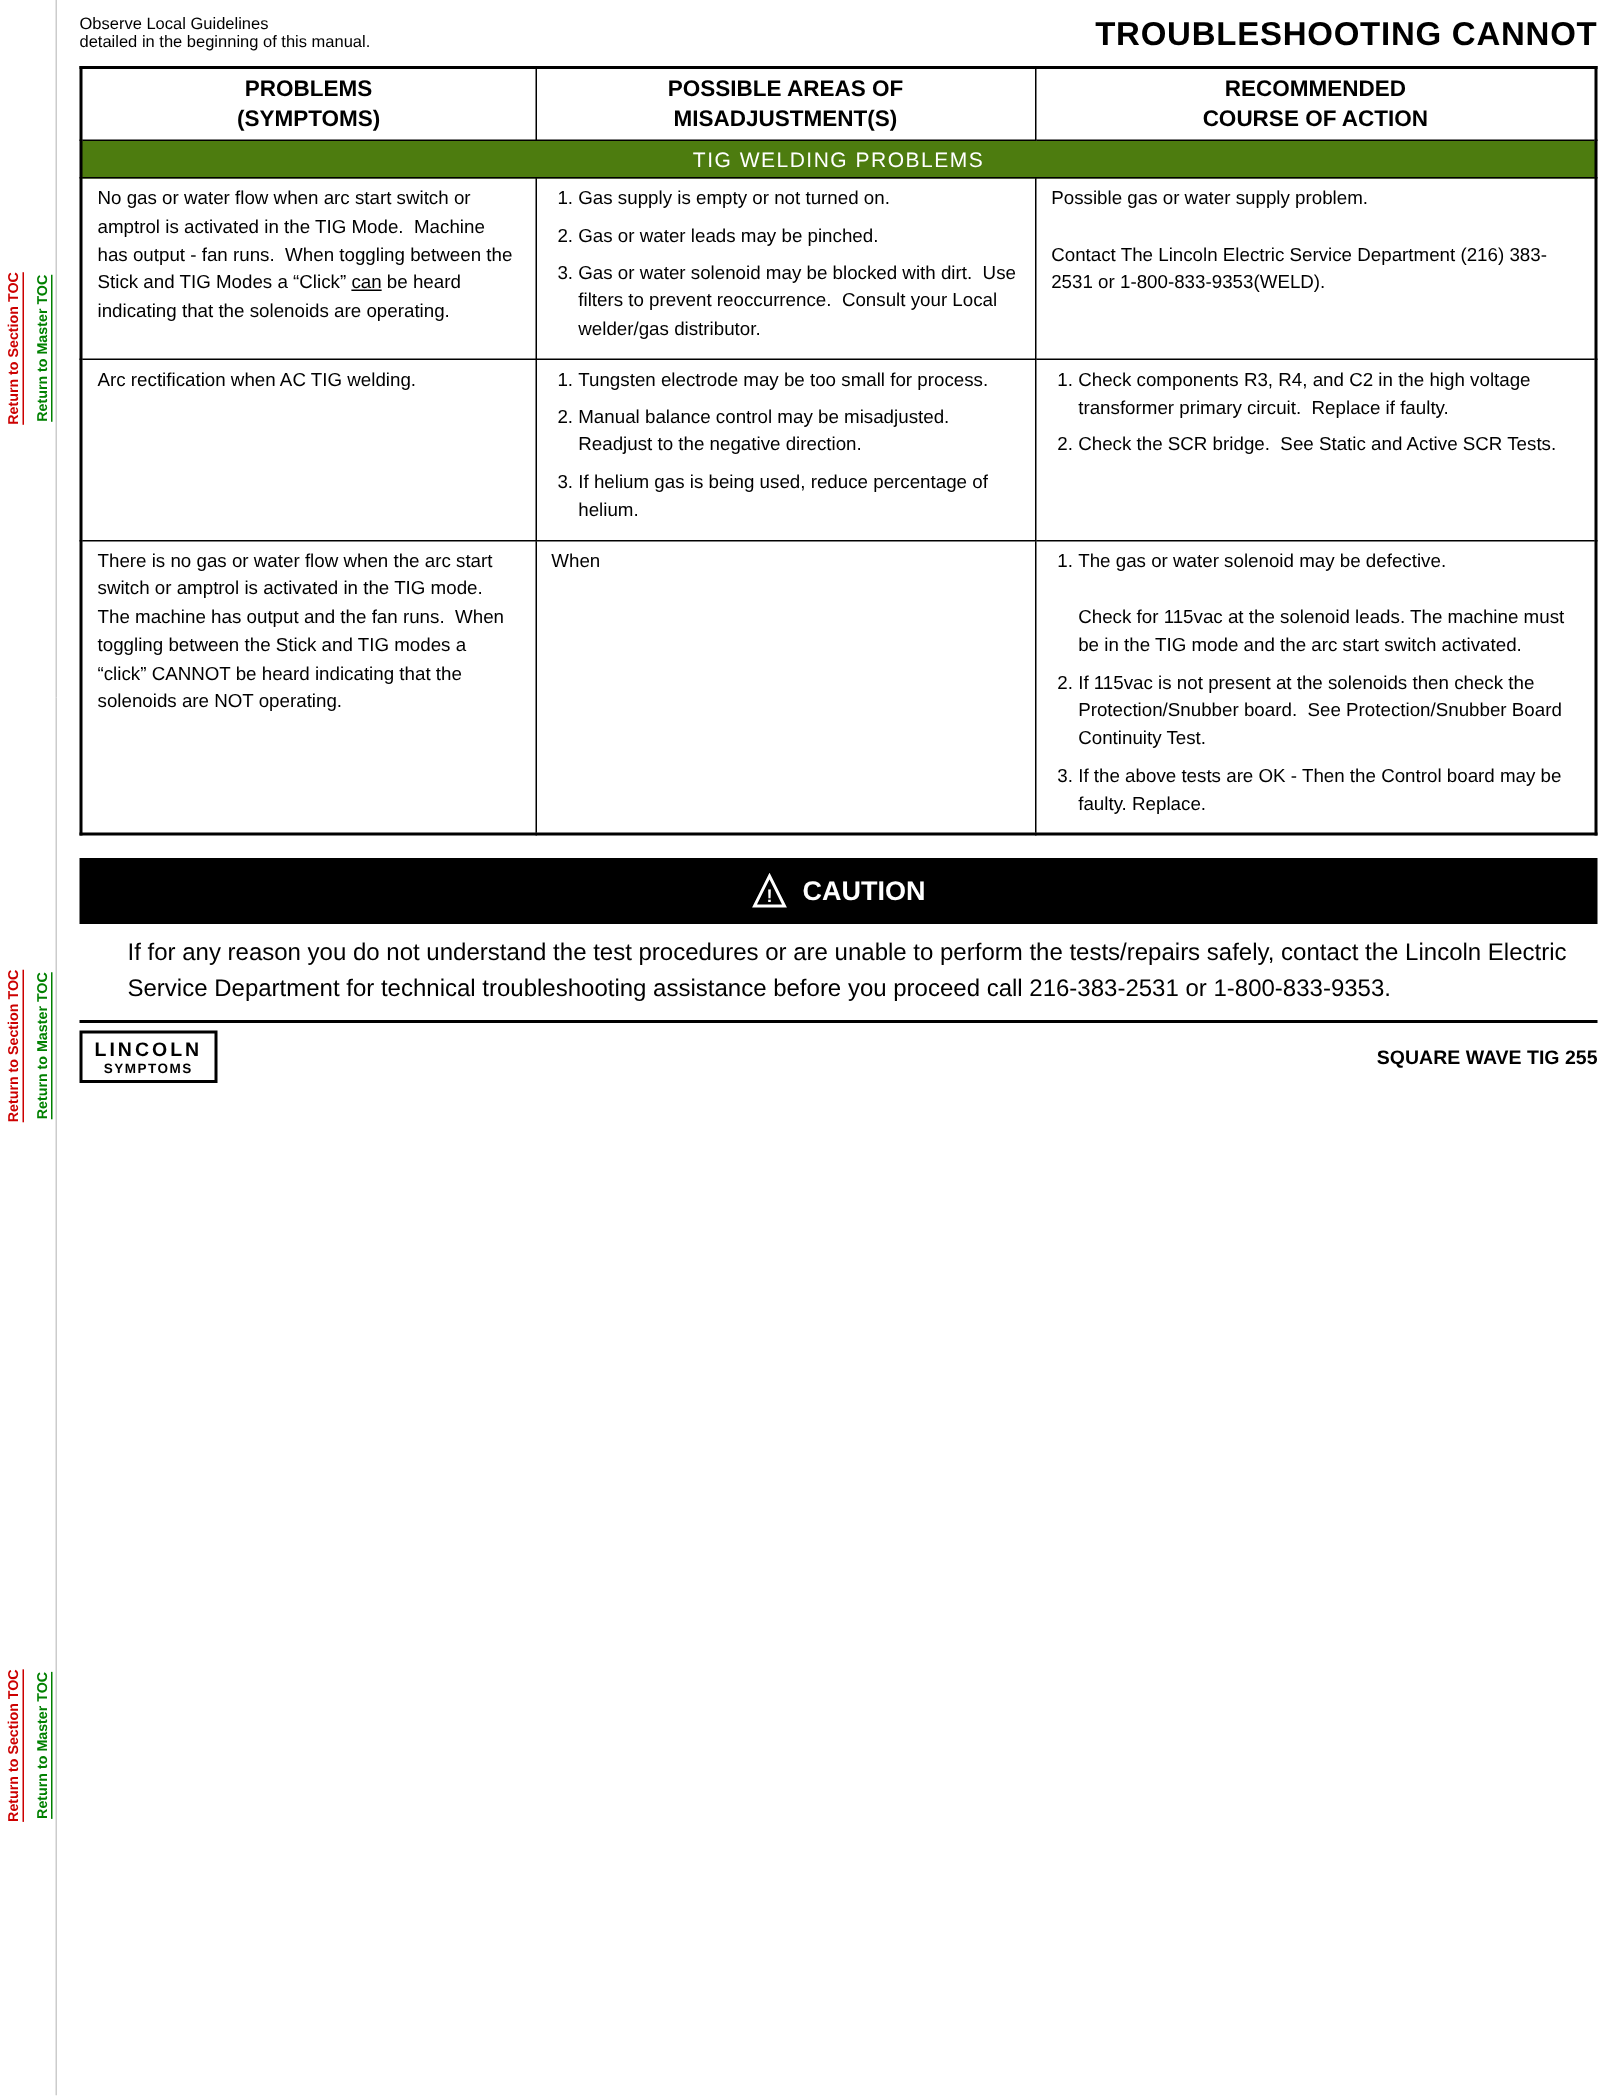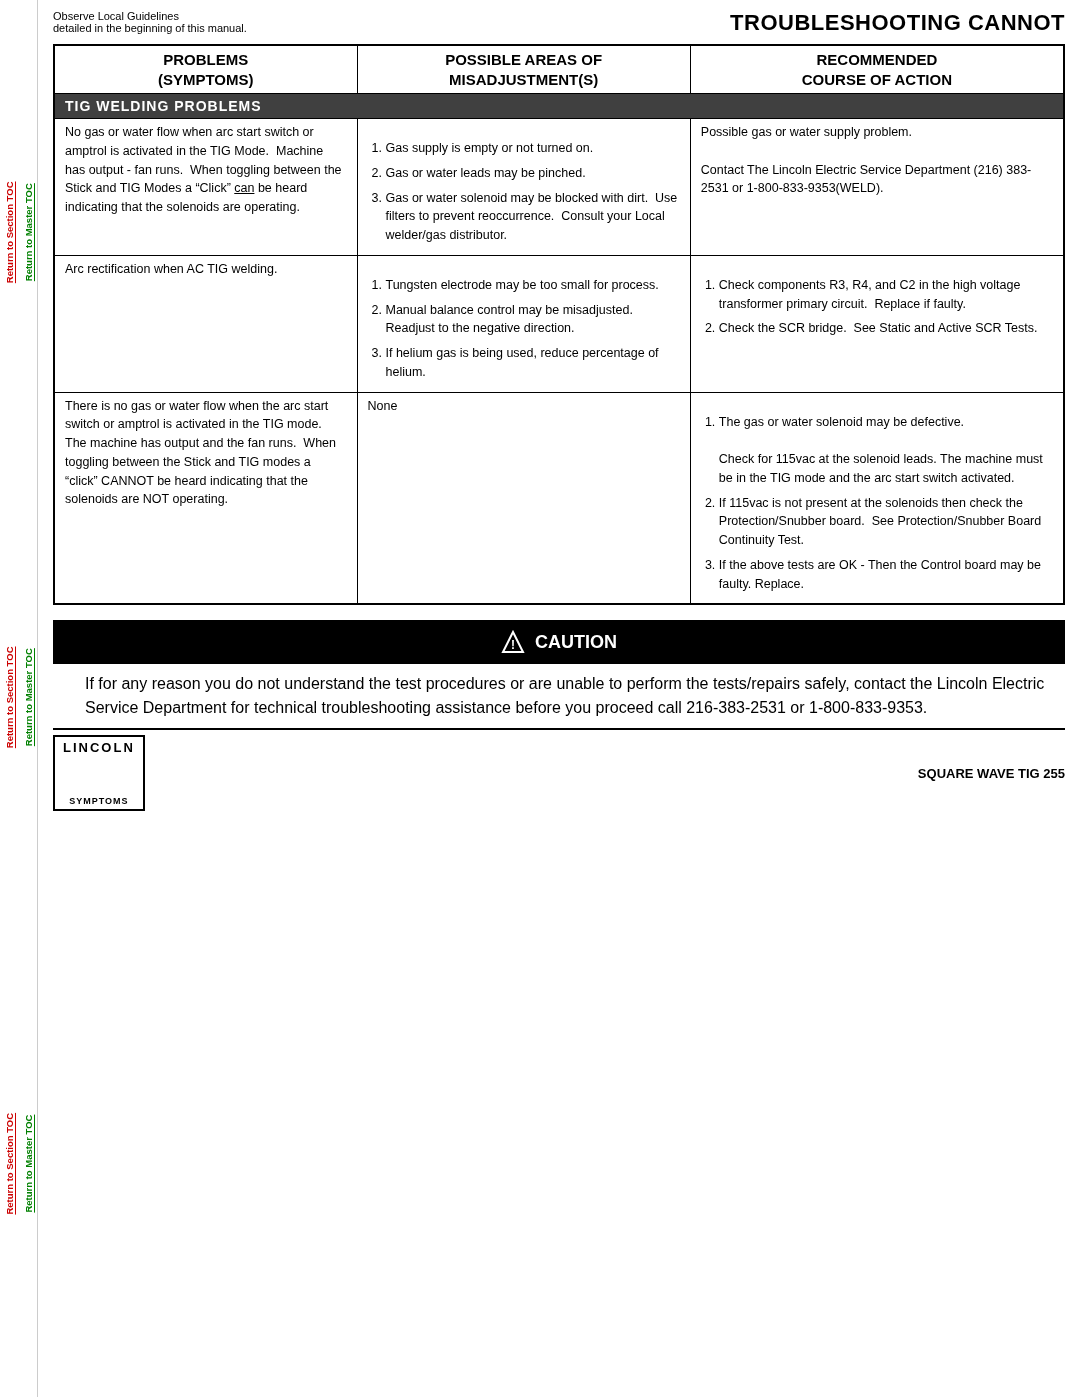--- a/index.html
+++ b/index.html
@@ -78,35 +78,35 @@
       font-size: 15px;
       font-weight: bold;
       line-height: 1.3;
       padding: 8px 10px;
       border: 1px solid #000;
       vertical-align: top;
     }
 
     
     .tig-header {
-      background: #404040;
+      background: #4d7c0f;
       color: #fff;
+      text-align: center;
       font-size: 14px;
-      font-weight: bold;
+      font-weight: normal;
       padding: 6px;
       letter-spacing: 1px;
     }
 
     .cell-text {
       font-size: 12.5px;
       line-height: 1.5;
     }
     .cell-text ol {
       padding-left: 18px;
-      margin-top: 16px;
     }
     .cell-text ol li {
       margin-bottom: 6px;
     }
 
     
     .caution-box {
       background: #000;
       color: #fff;
       text-align: center;
@@ -139,21 +139,20 @@
       padding-top: 5px;
     }
     .logo-box {
       border: 2px solid #000;
       padding: 3px 8px;
       font-size: 11px;
       font-weight: bold;
       display: flex;
       flex-direction: column;
       align-items: center;
-      gap: 41px;
     }
     .logo-lincoln {
       font-size: 13px;
       font-weight: bold;
       letter-spacing: 2px;
     }
     .logo-electric {
       font-size: 9px;
       letter-spacing: 1px;
     }
@@ -241,21 +240,21 @@
             <li>Check the SCR bridge.&nbsp; See Static and Active SCR Tests.</li>
           </ol>
         </td>
       </tr>
 
       <tr>
         <td class="cell-text col-problems">
           There is no gas or water flow when the arc start switch or amptrol is activated in the TIG mode.&nbsp; The machine has output and the fan runs.&nbsp; When toggling between the Stick and TIG modes a “click” CANNOT be heard indicating that the solenoids are NOT operating.
         </td>
         <td class="cell-text col-misadj">
-          None
+          When
         </td>
         <td class="cell-text col-action">
           <ol>
             <li>The gas or water solenoid may be defective.<br><br>
             Check for 115vac at the solenoid leads. The machine must be in the TIG mode and the arc start switch activated.</li>
             <li>If 115vac is not present at the solenoids then check the Protection/Snubber board.&nbsp; See Protection/Snubber Board Continuity Test.</li>
             <li>If the above tests are OK - Then the Control board may be faulty. Replace.</li>
           </ol>
         </td>
       </tr>

